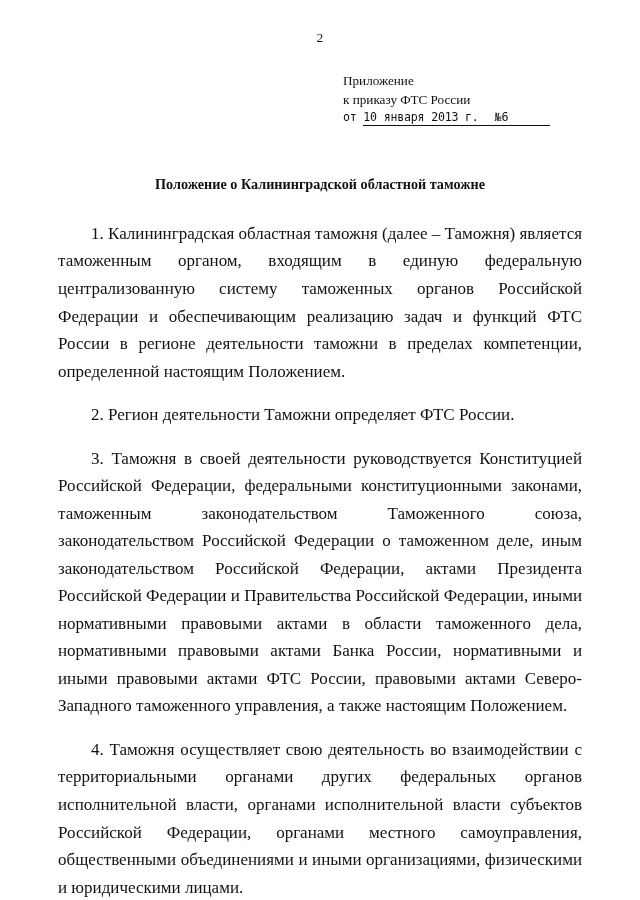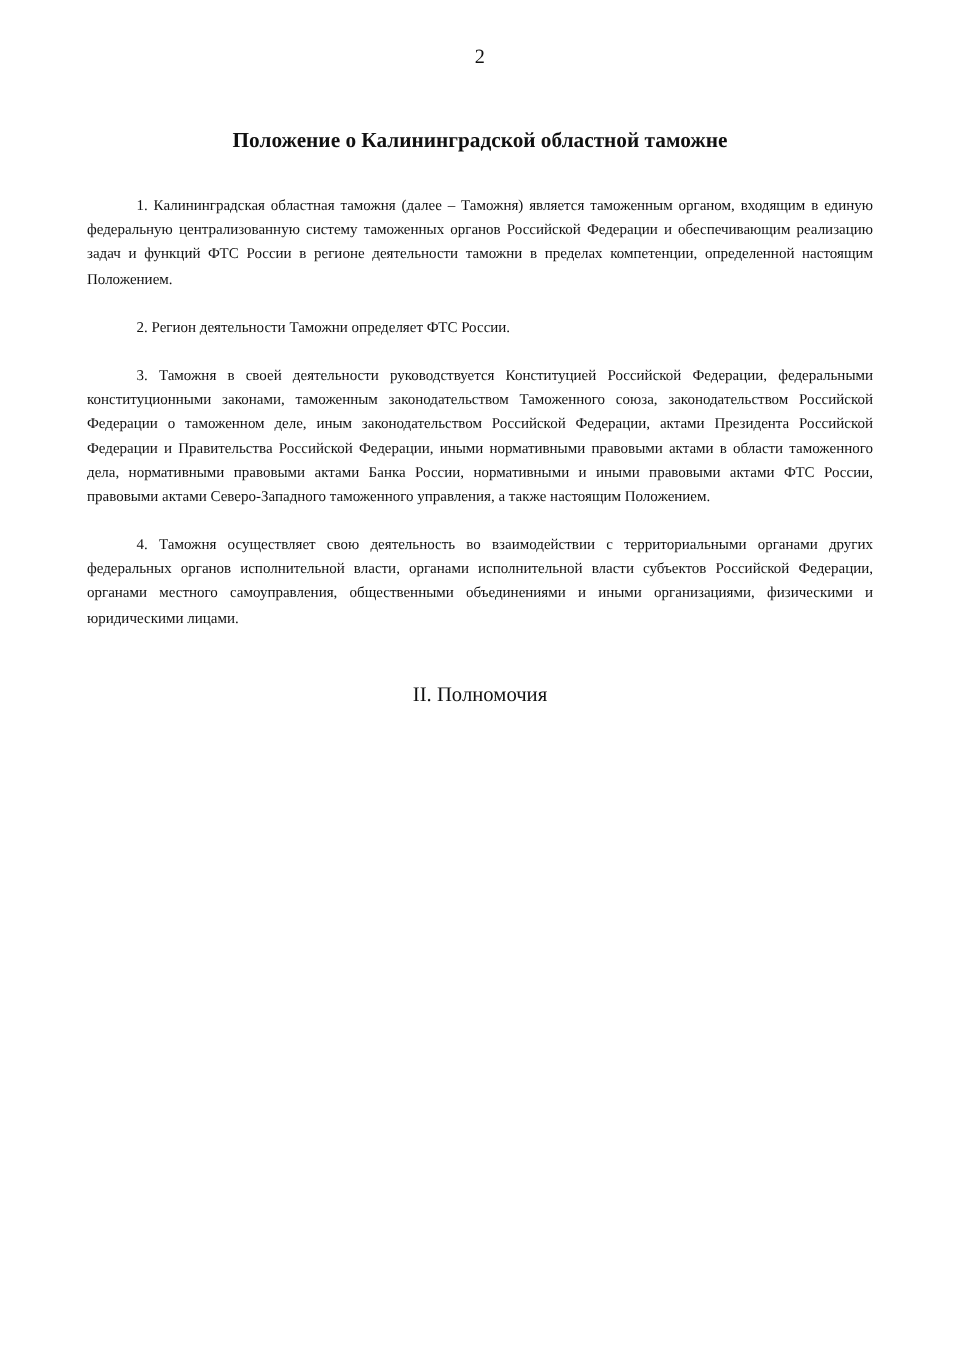--- a/index.html
+++ b/index.html
@@ -43,32 +43,32 @@
     letter-spacing: -0.2px;
   }
   .appendix-line .underlined {
     border-bottom: 1px solid #111;
     padding-bottom: 1px;
   }
   .doc-title {
     text-align: center;
     font-size: 14.2px;
     font-weight: 600;
-    margin-top: 40px;
+    margin-top: 50px;
     margin-bottom: 0;
   }
   .section-heading {
     text-align: center;
     font-size: 13.8px;
     margin-top: 42px;
     margin-bottom: 0;
   }
   .body-text {
     text-align: justify;
-    font-size: 10px;
+    font-size: 17px;
     line-height: 1.62;
     margin: 0;
   }
   .body-text.first {
     margin-top: 27px;
   }
   .indent {
     text-indent: 33px;
   }
   .section-heading.second {
@@ -82,20 +82,25 @@
     margin-top: 27px;
   }
 </style>
 </head>
 <body>
 
 <div class="page">
 
   <div class="page-number">2</div>
 
+  <div class="appendix-block">
+    <div class="appendix-line">Приложение</div>
+    <div class="appendix-line">к приказу ФТС России</div>
+    <div class="appendix-line mono"><span>от </span><span class="underlined">10 января 2013 г.</span><span class="underlined" style="padding-left:16px;padding-right:42px;">№6</span></div>
+  </div>
 
   <div class="doc-title">Положение о Калининградской областной таможне</div>
 
 
   <p class="body-text indent first">1. Калининградская областная таможня (далее – Таможня) является таможенным органом, входящим в единую федеральную централизованную систему таможенных органов Российской Федерации и обеспечивающим реализацию задач и функций ФТС России в регионе деятельности таможни в пределах компетенции, определенной настоящим Положением.</p>
   <p class="body-text indent para-gap">2. Регион деятельности Таможни определяет ФТС России.</p>
   <p class="body-text indent para-gap">3. Таможня в своей деятельности руководствуется Конституцией Российской Федерации, федеральными конституционными законами, таможенным законодательством Таможенного союза, законодательством Российской Федерации о таможенном деле, иным законодательством Российской Федерации, актами Президента Российской Федерации и Правительства Российской Федерации, иными нормативными правовыми актами в области таможенного дела, нормативными правовыми актами Банка России, нормативными и иными правовыми актами ФТС России, правовыми актами Северо-Западного таможенного управления, а также настоящим Положением.</p>
   <p class="body-text indent para-gap">4. Таможня осуществляет свою деятельность во взаимодействии с территориальными органами других федеральных органов исполнительной власти, органами исполнительной власти субъектов Российской Федерации, органами местного самоуправления, общественными объединениями и иными организациями, физическими и юридическими лицами.</p>
 
   <div class="section-heading second">II. Полномочия</div>

